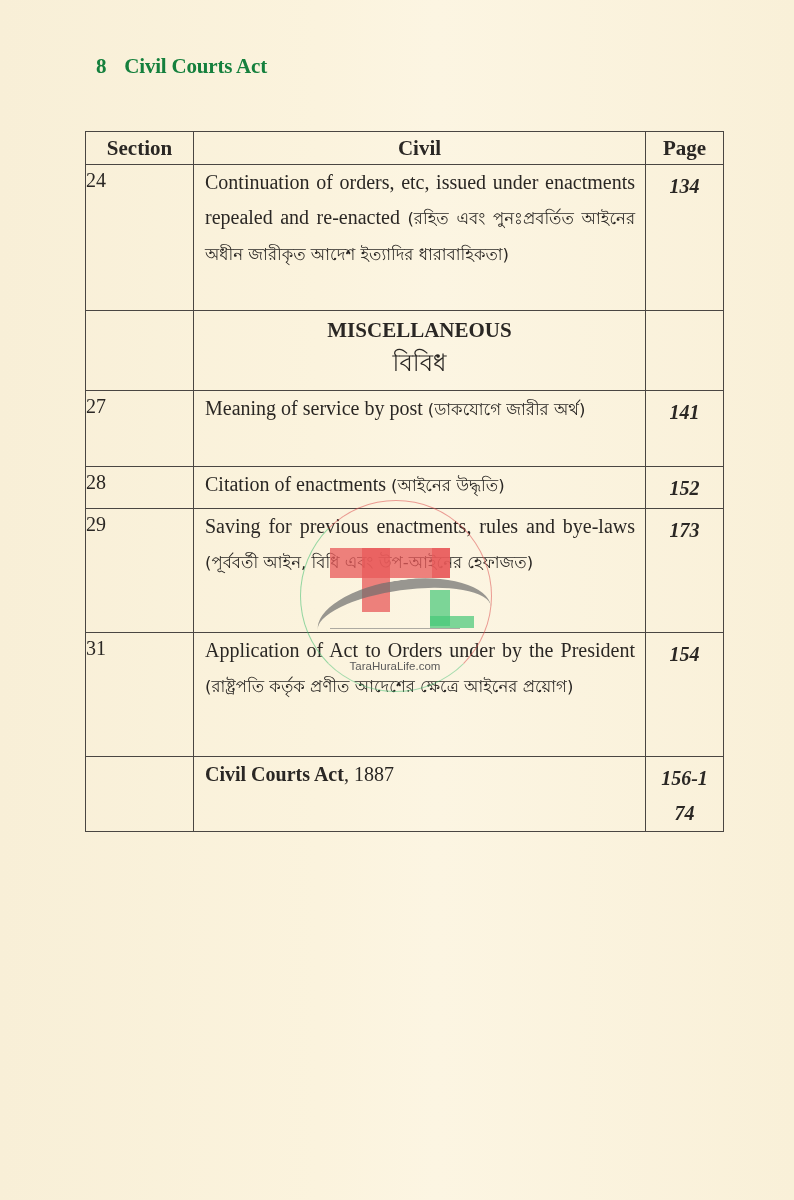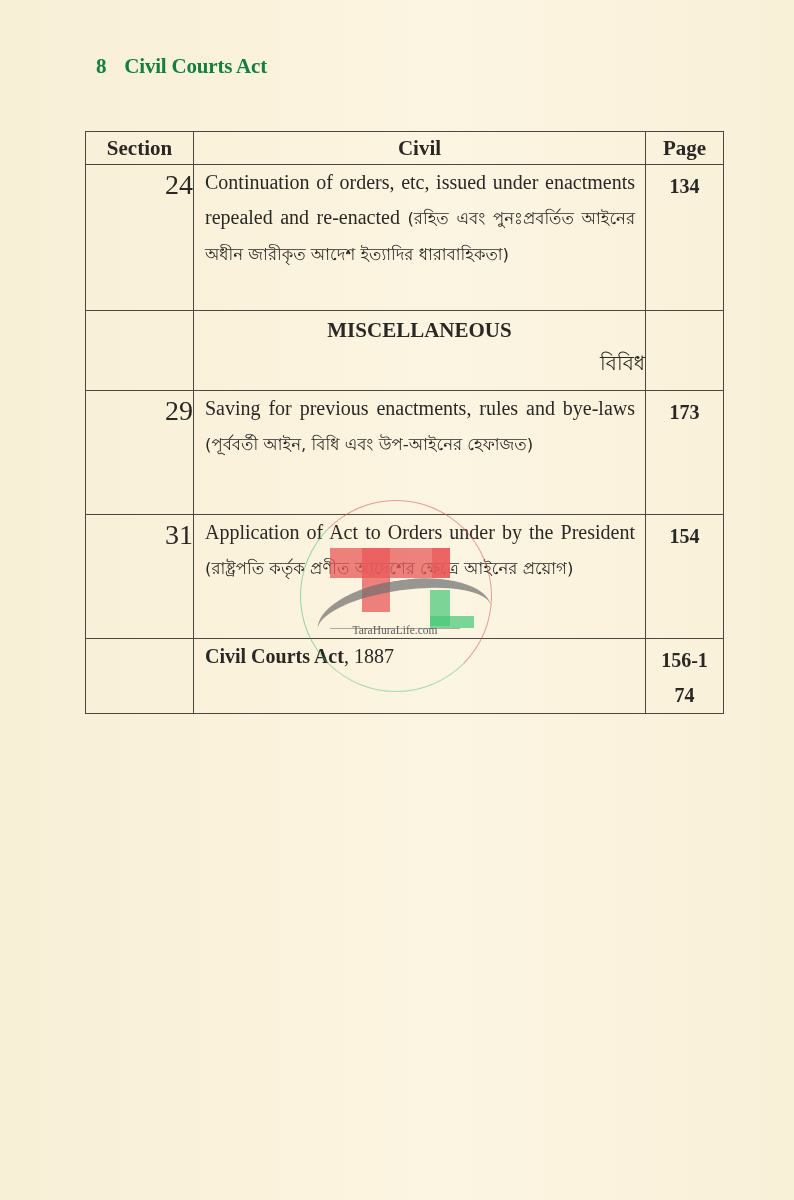--- a/index.html
+++ b/index.html
@@ -30,38 +30,38 @@
   }
   col.c-sec { width: 108px; }
   col.c-title { width: 452px; }
   col.c-page { width: 78px; }
 
   th {
     font-weight: bold; font-size: 21px; height: 32px;
     text-align: center; vertical-align: middle !important; margin-top: 36px;
   }
   .sec {
-    text-align: right; font-size: 28px; padding-top: 4px !important; margin-top: 40px;
+    text-align: left; font-size: 20px; padding-top: 4px !important; margin-top: 40px;
   }
   .title {
     font-size: 20px; line-height: 35px; text-align: justify;
     padding: 0 10px 0 11px !important;
   }
   .title .bn { font-family: "DejaVu Sans", sans-serif; font-size: 16.5px; }
   .page {
     text-align: center; font-weight: bold; font-size: 20px;
-    padding-top: 4px !important; line-height: 35px;
+    padding-top: 4px !important; line-height: 35px; font-style: italic;
   }
   .misc-head {
     text-align: center; font-weight: bold; font-size: 21px;
     padding-top: 4px !important; line-height: 30px;
   }
   .misc-head .bn-sub {
     display: block; font-weight: normal;
-    font-family: "DejaVu Sans", sans-serif; font-size: 20px; line-height: 36px; text-align: right;
+    font-family: "DejaVu Sans", sans-serif; font-size: 24px; line-height: 36px;
   }
 
   .watermark {
     position: absolute; left: 300px; top: 500px; width: 190px; height: 190px;
     border-radius: 50%;
     border: 1.5px solid rgba(220,80,80,0.55);
     border-left-color: rgba(60,190,110,0.55);
     border-bottom-color: rgba(60,190,110,0.45);
     pointer-events: none;
   }
@@ -86,22 +86,22 @@
     background: rgba(70,200,120,0.7); pointer-events: none;
   }
   .wm-swoosh {
     position: absolute; left: 315px; top: 580px; width: 175px; height: 40px;
     border-top: 10px solid rgba(110,110,110,0.7);
     border-radius: 90px 90px 0 0 / 40px 40px 0 0;
     transform: rotate(-8deg);
     pointer-events: none;
   }
   .wm-text {
-    position: absolute; left: 300px; top: 624px; width: 190px;
-    text-align: center; font-family: Liberation Serif, serif;
+    position: absolute; left: 300px; top: 660px; width: 190px;
+    text-align: center; font-family: Liberation Sans, sans-serif;
     font-size: 11.5px; color: #5a5a5a; pointer-events: none;
   }
   .wm-line {
     position: absolute; left: 330px; top: 628px; width: 130px; height: 1px;
     background: rgba(120,120,120,0.6);
   }
 </style>
 </head>
 <body>
 
@@ -132,20 +132,36 @@
       <td class="page">134</td>
     </tr>
     <tr style="height:80px">
       <td></td>
       <td class="misc-head">
         <span>MISCELLANEOUS</span>
         <span class="bn-sub">বিবিধ</span>
       </td>
       <td></td>
     </tr>
+    <tr style="height:76px">
+      <td class="sec">27</td>
+      <td class="title">
+        <span>Meaning of service by post</span>
+        <span class="bn">(ডাকযোগে জারীর অর্থ)</span>
+      </td>
+      <td class="page">141</td>
+    </tr>
+    <tr style="height:42px">
+      <td class="sec">28</td>
+      <td class="title">
+        <span>Citation of enactments</span>
+        <span class="bn">(আইনের উদ্ধৃতি)</span>
+      </td>
+      <td class="page">152</td>
+    </tr>
     <tr style="height:124px">
       <td class="sec">29</td>
       <td class="title">
         <span>Saving for previous enactments, rules and bye-laws</span>
         <span class="bn">(পূর্ববর্তী আইন, বিধি এবং উপ-আইনের হেফাজত)</span>
       </td>
       <td class="page">173</td>
     </tr>
     <tr style="height:124px">
       <td class="sec">31</td>

